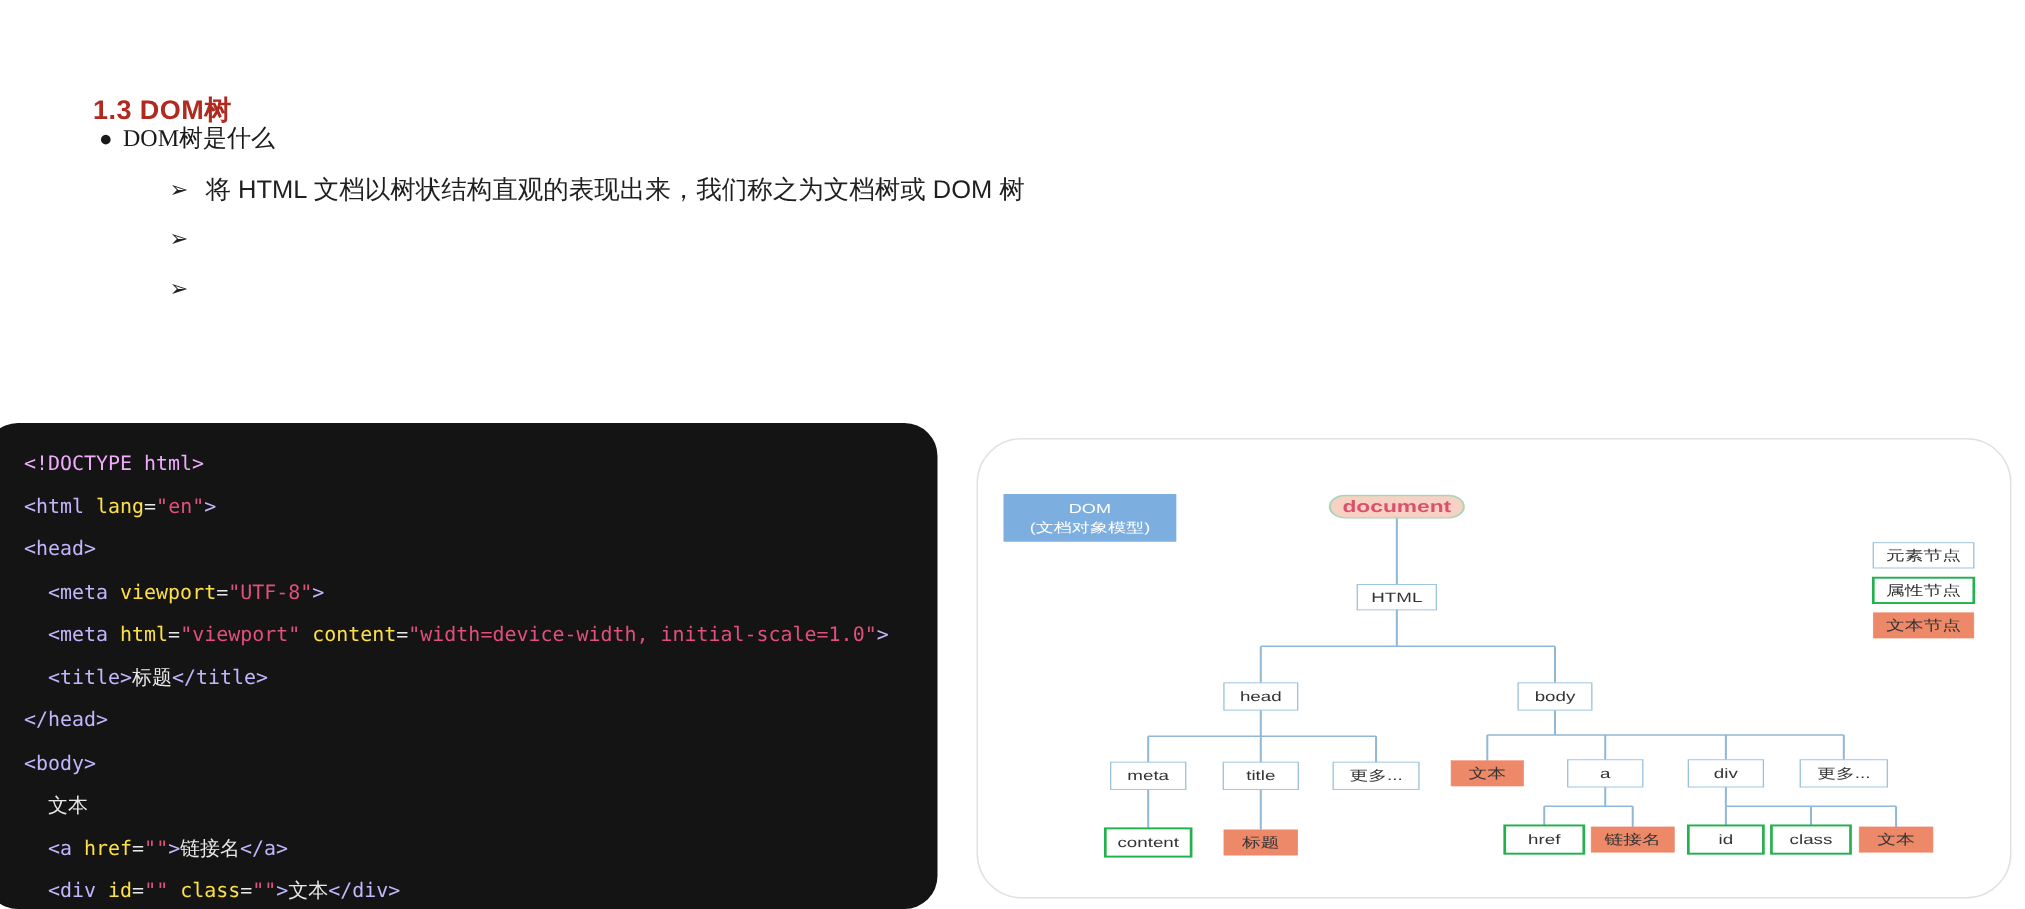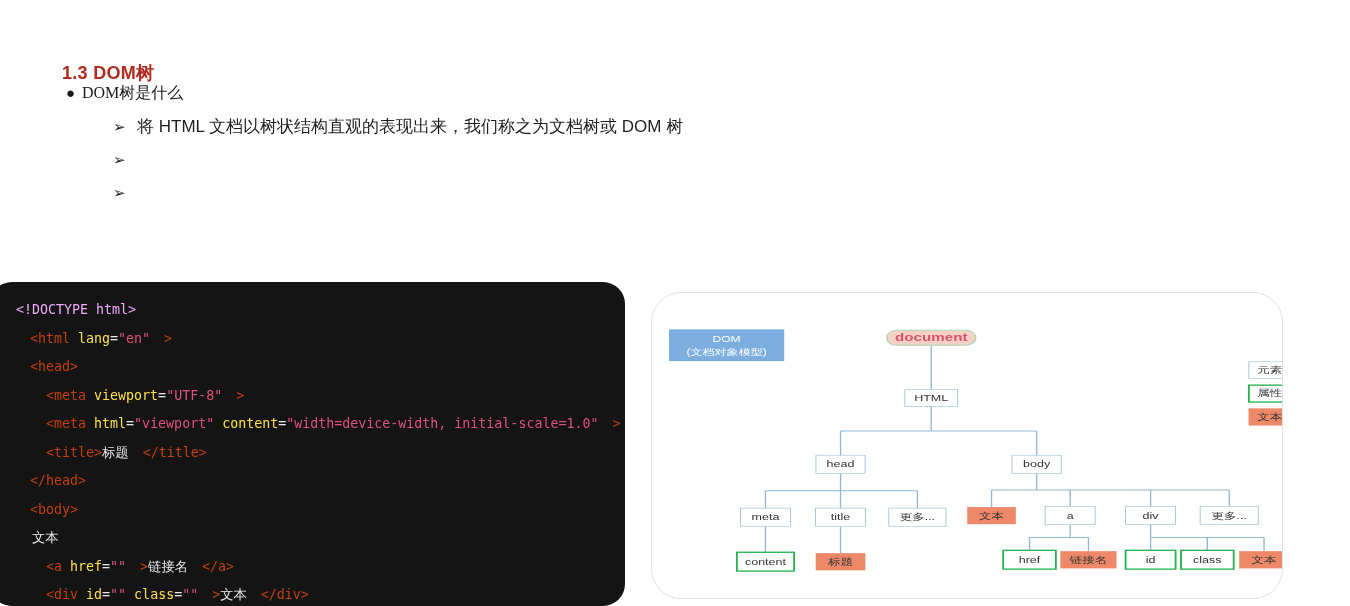--- a/index.html
+++ b/index.html
@@ -31,29 +31,29 @@
 
   
   .code{
     position:absolute;left:-10px;top:282px;width:635px;height:324px;
     background:#141414;border-radius:22px;
     font-family:"DejaVu Sans Mono","Liberation Mono",monospace;
     font-size:13.3px;line-height:28.5px;
     padding:14px 0 0 0;box-sizing:border-box;overflow:hidden;
   }
   .code .ln{white-space:pre;padding-left:26px;color:#d6d6d6;}
-  .tag{color:#c2410c;margin-left:14px;}
+  .tag{color:#c4b5fd;}
   .attr{color:#fde047;}
   .val{color:#e0507a;}
   .plain{color:#e8e8e8;}
   .dt{color:#f0abfc;}
 
   
   .diagram{
-    position:absolute;left:651px;top:292px;width:632px;height:307px;
+    position:absolute;left:651px;top:292px;width:690px;height:307px;
     background:#ffffff;border:1px solid #dfe1e4;border-radius:30px;
     box-sizing:border-box;overflow:hidden;
   }
   .diagram svg{display:block;}
 </style>
 </head>
 <body>
 
 <div class="page">
 

